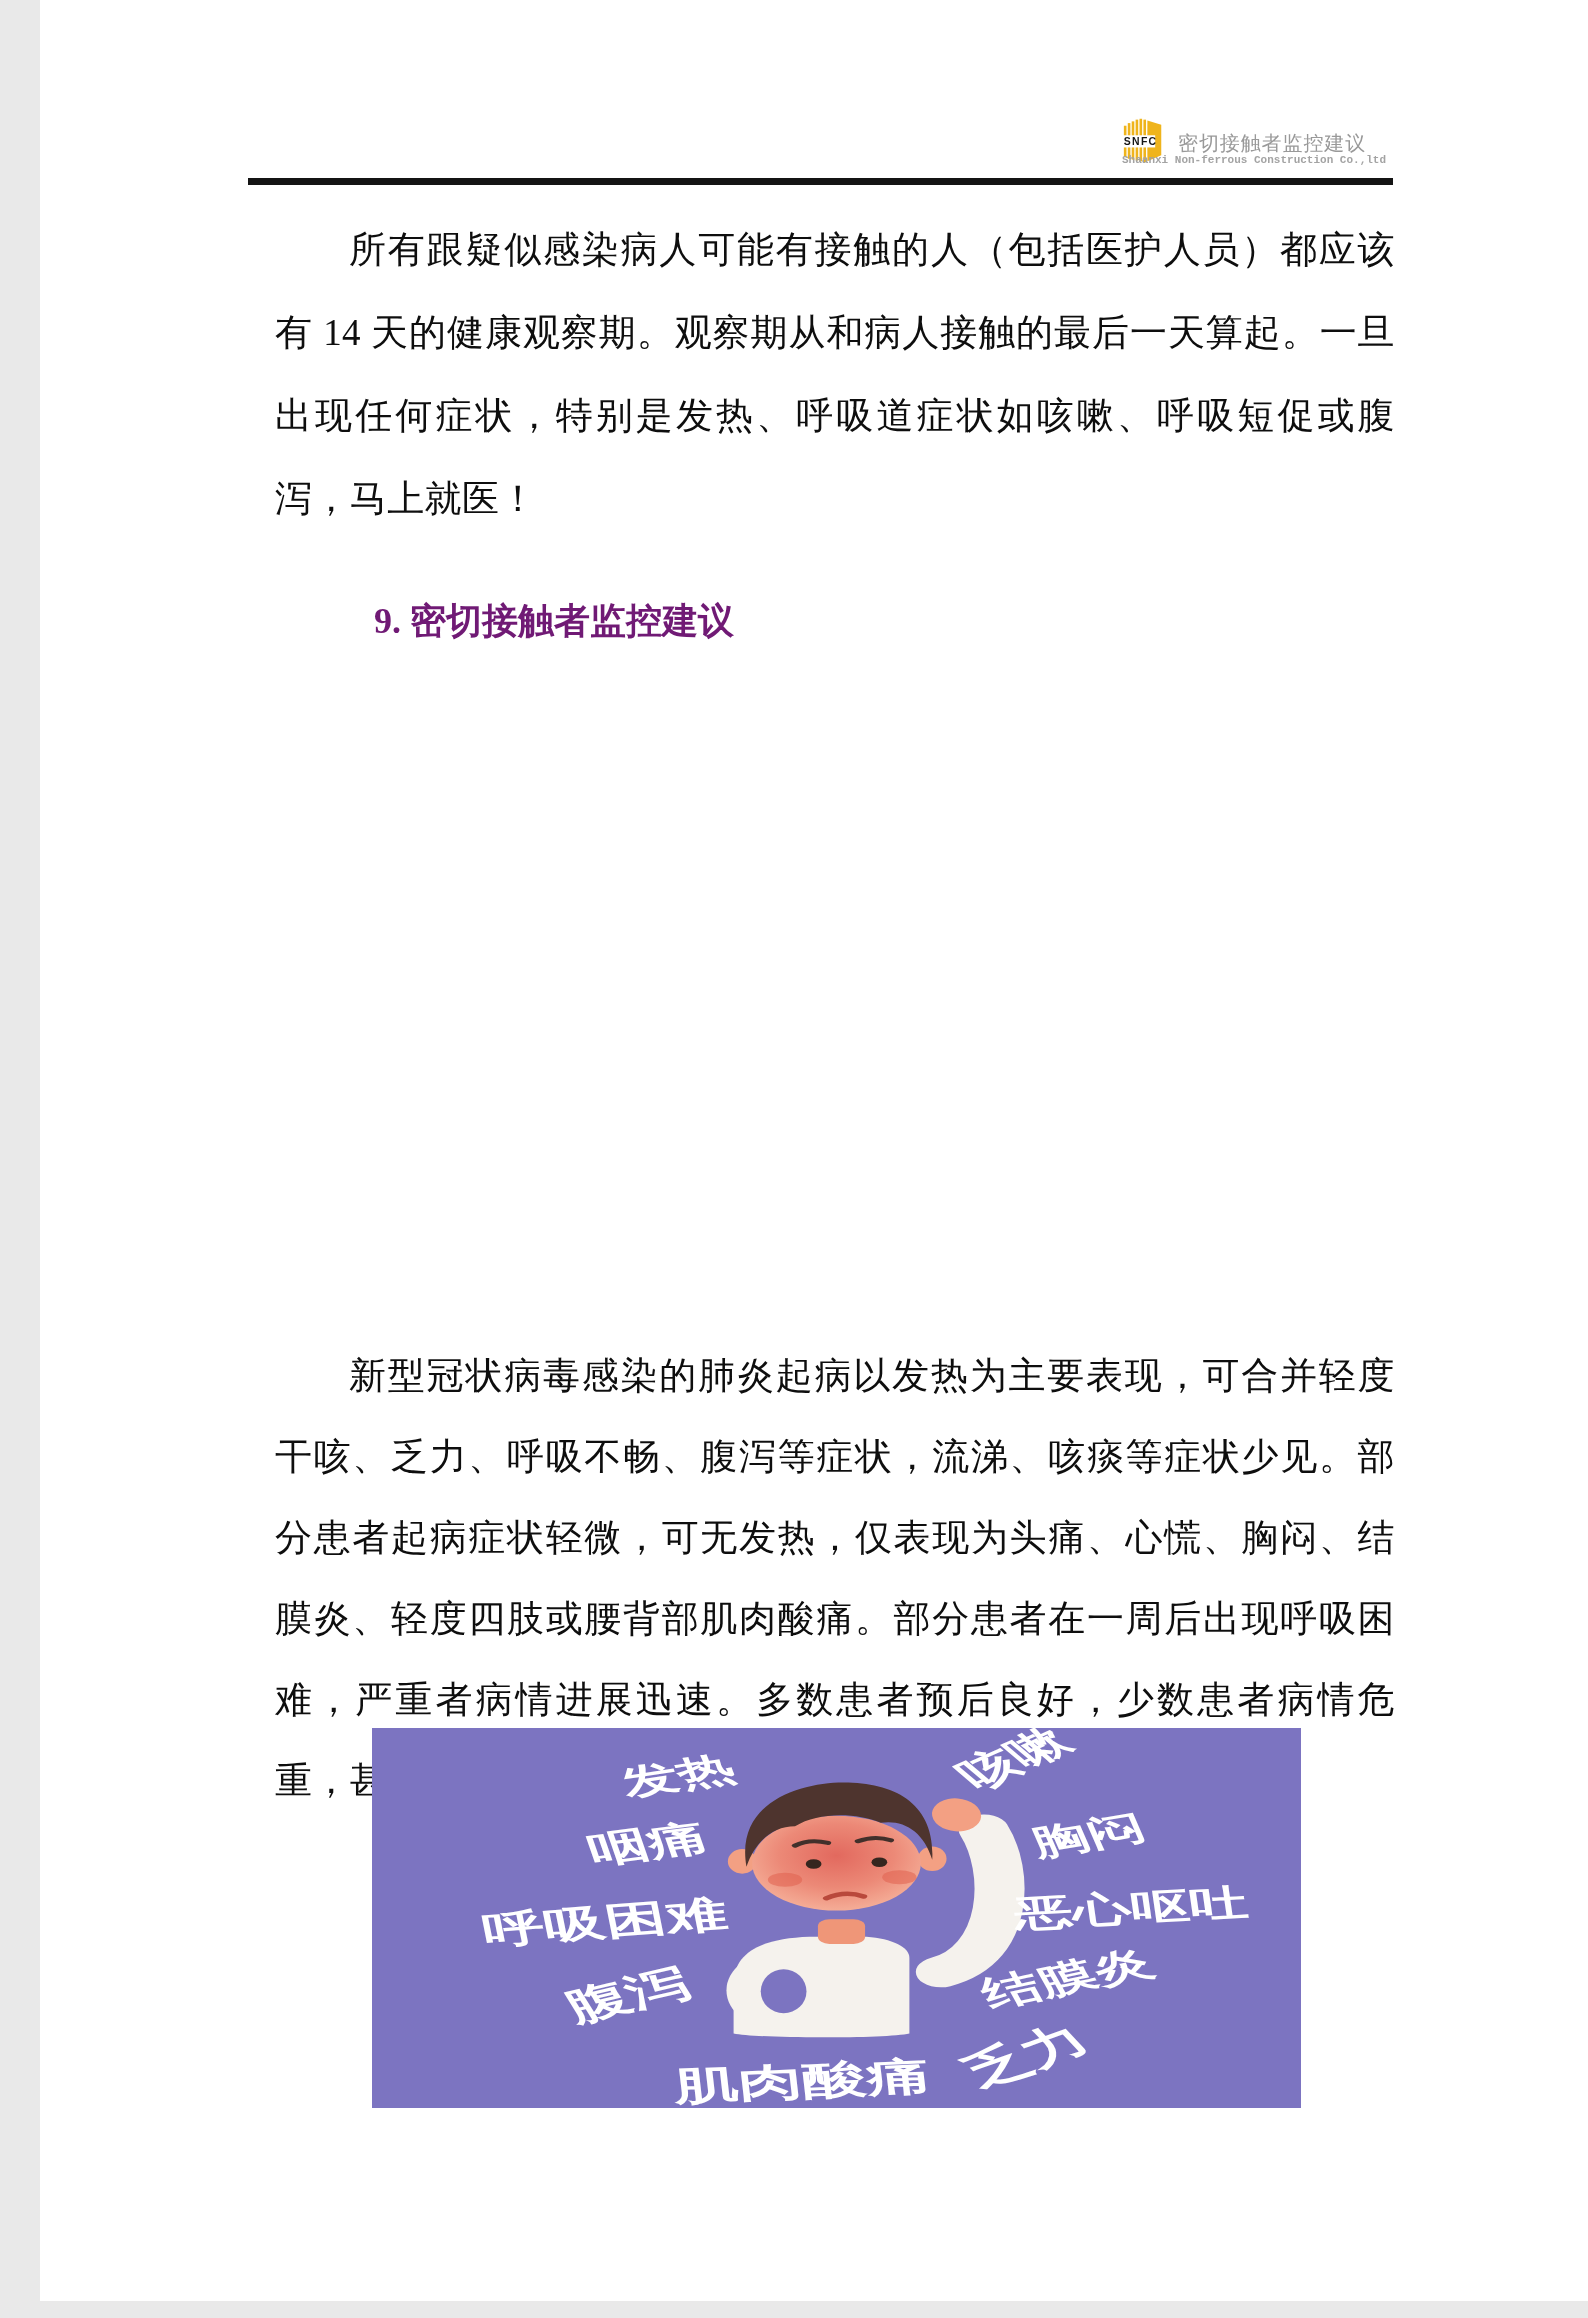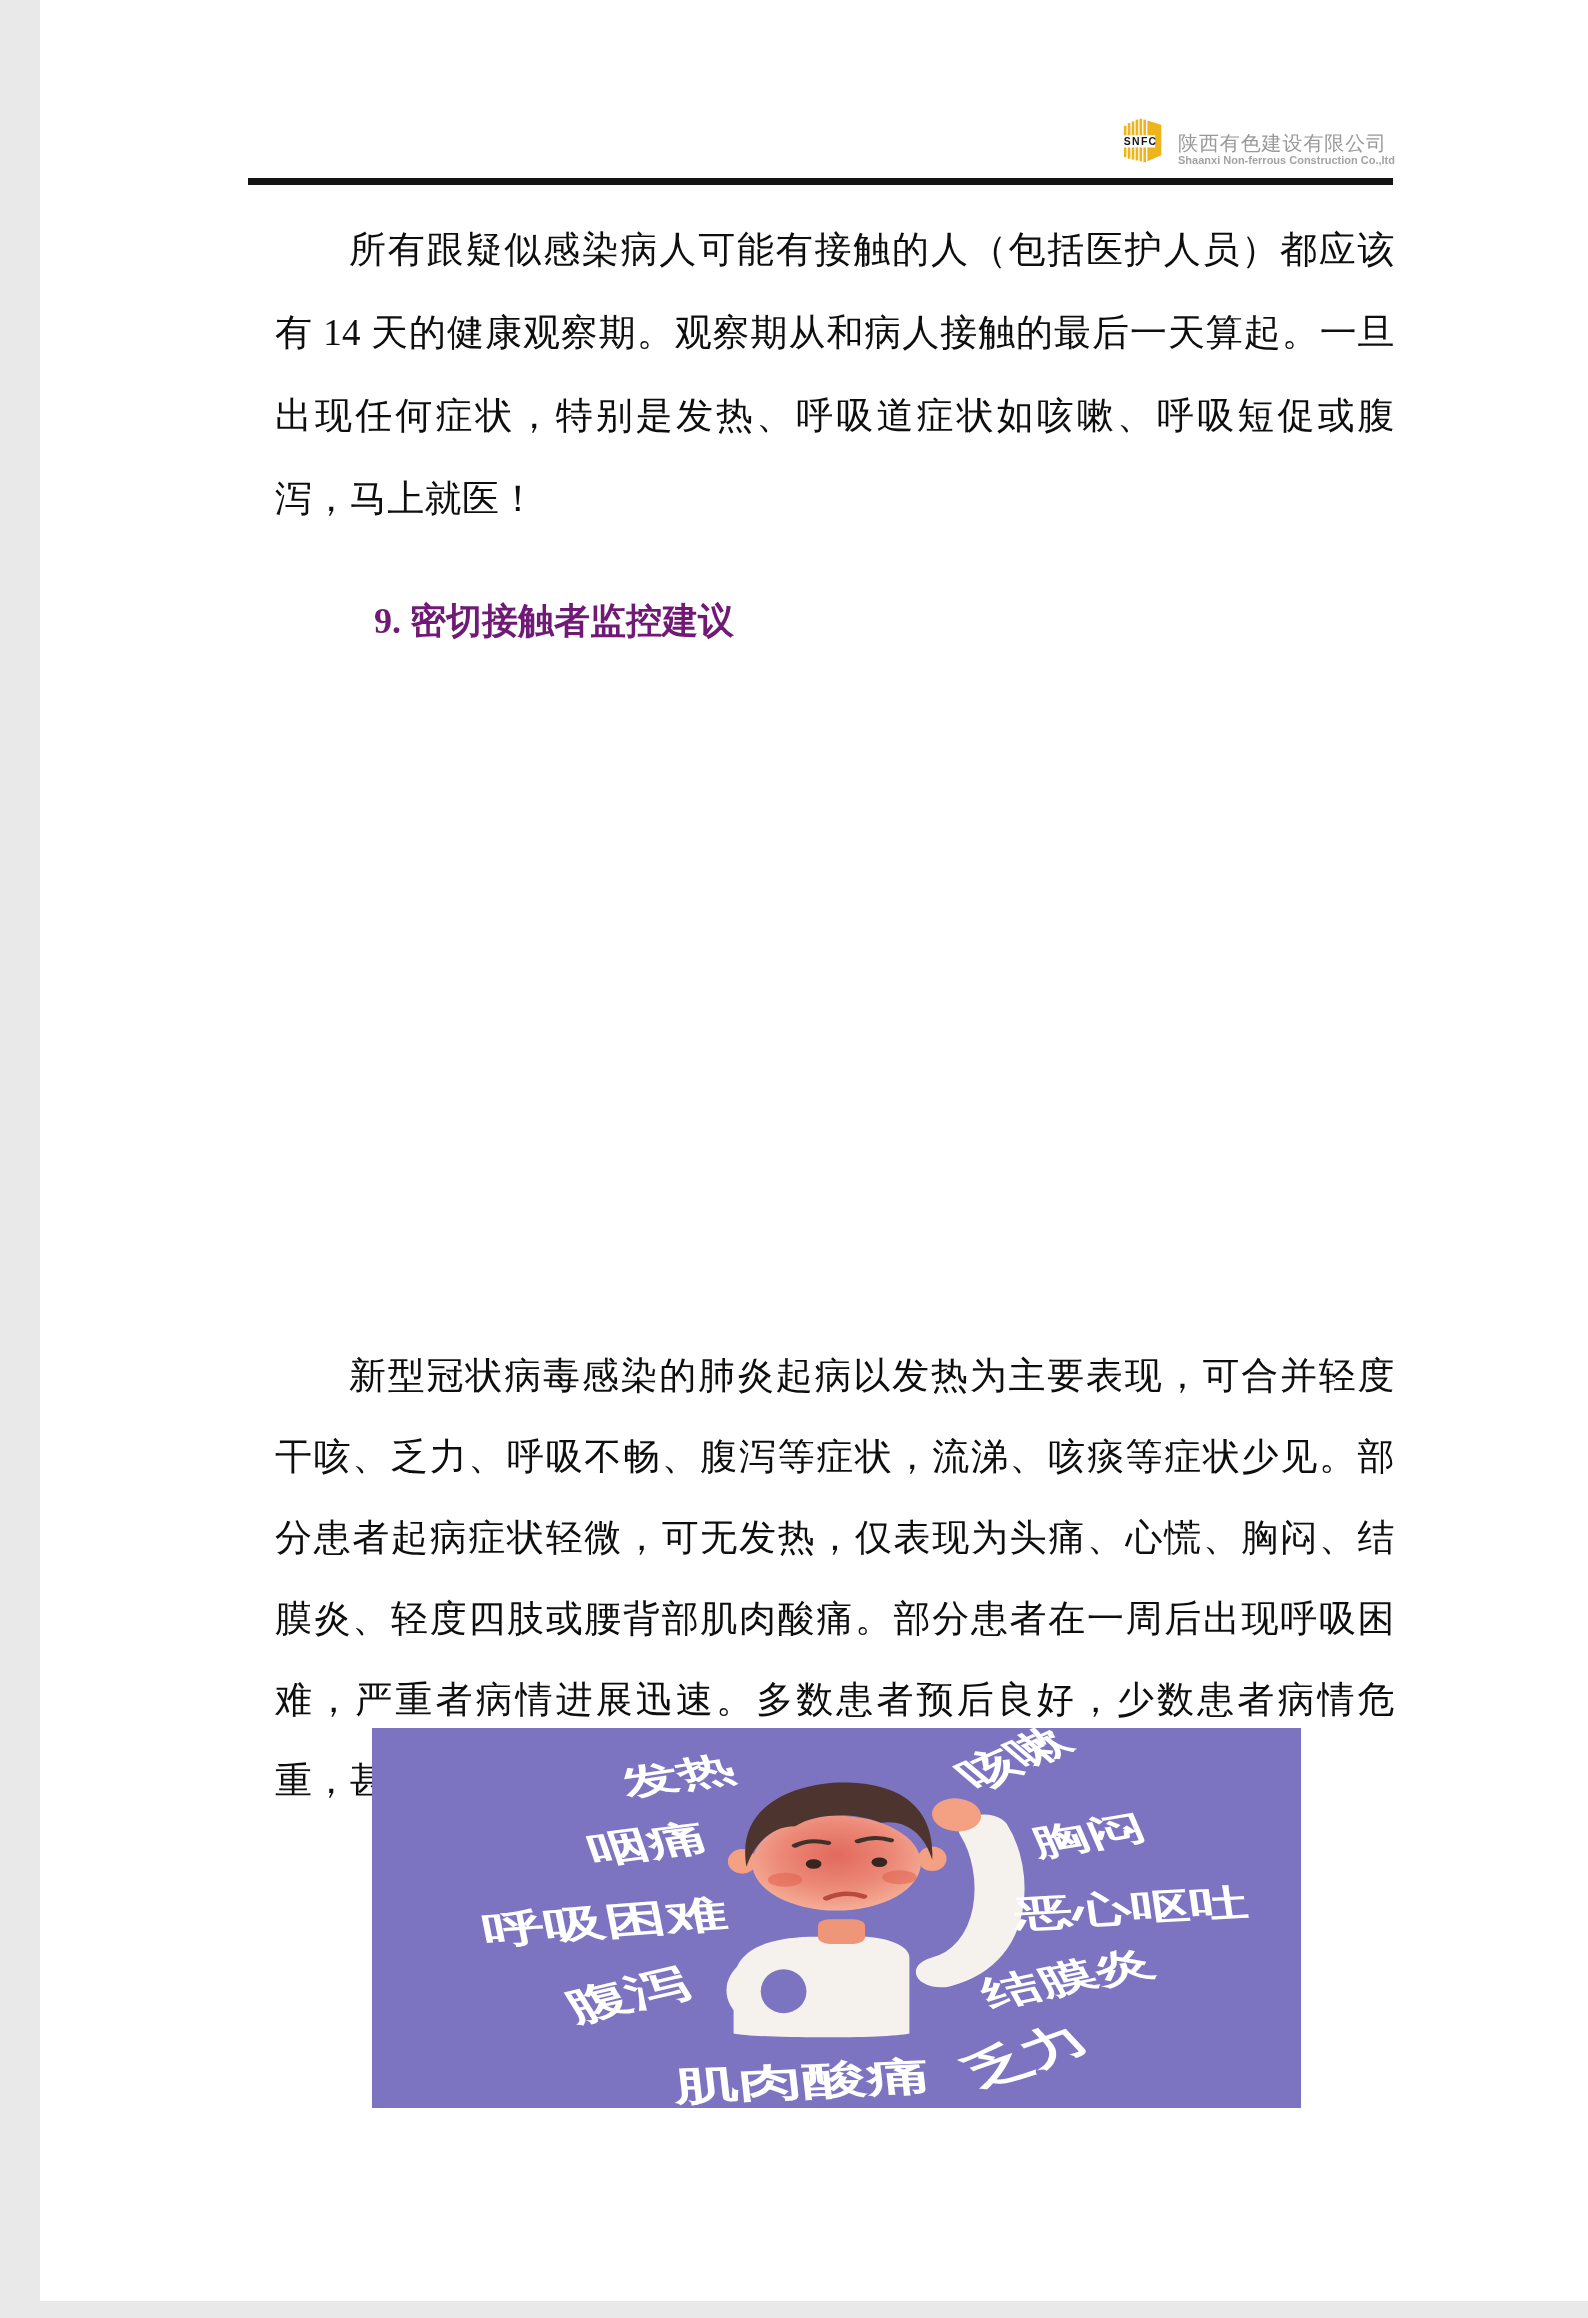--- a/index.html
+++ b/index.html
@@ -8,22 +8,22 @@
     font-family:"Liberation Serif","DejaVu Serif",serif; color:#111; overflow:hidden;margin-left:40px;
   }
   
   .logo-icon{position:absolute; left:1083px; top:115px; width:40px; height:51px;}
   .company-zh{
     position:absolute; left:1138px; top:130px; width:211px;
     font-family:"Liberation Sans","DejaVu Sans",sans-serif;
     font-size:20px; color:#999; letter-spacing:0.9px; white-space:nowrap;
   }
   .company-en{
-    position:absolute; left:1138px; top:154px; width:219px;
-    font-family:Liberation Sans, sans-serif;
+    position:absolute; left:1082px; top:154px; width:219px;
+    font-family:Liberation Mono, monospace;
     font-size:11px; font-weight:700; color:#a3a3a3; white-space:nowrap;
   }
   .header-rule{position:absolute; left:208px; top:178px; width:1145px; height:7px; background:#141414;}
   
   .body-para{
     position:absolute; left:235px; width:1120px;
     font-size:37px; line-height:81px; text-align:justify; text-indent:74px;
     letter-spacing:0.4px; color:#0e0e0e;
   }
   .para-intro{top:208px; line-height:83px;}
@@ -64,21 +64,21 @@
       <rect x="5.5" y="9" width="3" height="41"></rect>
       <rect x="10" y="7" width="3" height="44"></rect>
       <rect x="14.5" y="5" width="3" height="47"></rect>
       <rect x="19" y="4" width="3" height="49"></rect>
       <rect x="23.5" y="5" width="3" height="49"></rect>
       <polygon points="28,6 44,11 44,46 28,53"></polygon>
     </g>
     <rect x="0" y="23" width="37" height="14" fill="#ffffff"></rect>
     <text x="1" y="34.5" font-size="12" fill="#161616" class="logo-acronym">SNFC</text>
   </svg>
-  <div class="company-zh">陕西有色建设有限公司</div>
+  <div class="company-zh">密切接触者监控建议</div>
   <div class="company-en">Shaanxi Non-ferrous Construction Co.,ltd</div>
   <div class="header-rule"></div>
 
   <div class="body-para para-intro">所有跟疑似感染病人可能有接触的人（包括医护人员）都应该有 14 天的健康观察期。观察期从和病人接触的最后一天算起。一旦出现任何症状，特别是发热、呼吸道症状如咳嗽、呼吸短促或腹泻，马上就医！</div>
 
   <div class="sec-heading heading-9">9. 密切接触者监控建议</div>
 
   <div class="body-para para-10">新型冠状病毒感染的肺炎起病以发热为主要表现，可合并轻度干咳、乏力、呼吸不畅、腹泻等症状，流涕、咳痰等症状少见。部分患者起病症状轻微，可无发热，仅表现为头痛、心慌、胸闷、结膜炎、轻度四肢或腰背部肌肉酸痛。部分患者在一周后出现呼吸困难，严重者病情进展迅速。多数患者预后良好，少数患者病情危重，甚至死亡。</div>
 
   <div class="illustration">

